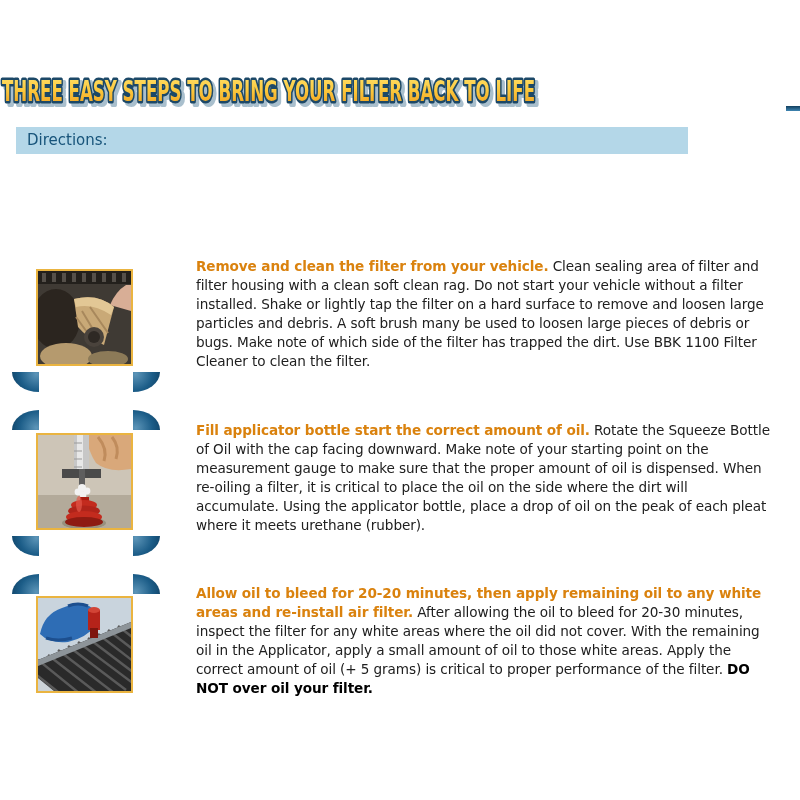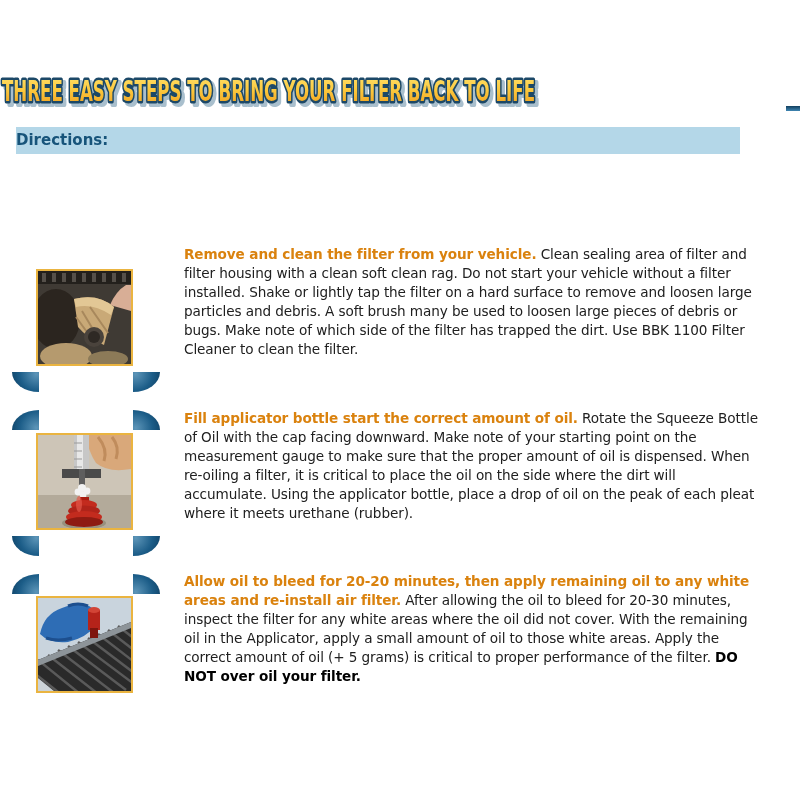--- a/index.html
+++ b/index.html
@@ -9,25 +9,25 @@
   }
   
   .banner{position:absolute;left:0;top:70px;width:545px;height:42px;}
   .banner text{font-family:"DejaVu Sans","Liberation Sans",sans-serif;font-weight:bold;font-size:28.5px;}
   .banner .t-shadow{fill:#a9bfcd;stroke:#a9bfcd;stroke-width:6;paint-order:stroke;stroke-linejoin:round;}
   .banner .t-main{fill:url(#goldgrad);stroke:#1c4867;stroke-width:5;paint-order:stroke;stroke-linejoin:round;}
   
   .edge-dash{position:absolute;right:0;top:106px;width:14px;height:5px;
     background:linear-gradient(to bottom,#123f5e,#3f86b3);}
   
-  .directions-bar{position:absolute;left:16px;top:127px;width:724px;height:27px;
-    background:#b4d7e8;color:#17547a;font-weight:bold;font-size:15px;line-height:27px;
-    box-sizing:border-box;}
+  .directions-bar{position:absolute;left:16px;top:127px;width:672px;height:27px;
+    background:#b4d7e8;color:#17547a;font-weight:normal;font-size:15px;line-height:27px;
+    padding-left:11px;box-sizing:border-box;}
   
-  .step-text{position:absolute;left:180px;width:577px;margin:4px;
+  .step-text{position:absolute;left:180px;width:577px;margin:16px;
     font-size:13.6px;line-height:19px;letter-spacing:-0.1px;color:#202020;}
   .step-text .h{color:#da820e;font-weight:bold;}
   .step-text b{color:#000000;}
   .p1{top:241px;} .p2{top:405px;} .p3{top:568px;}
   
   .photo{position:absolute;left:36px;width:93px;height:93px;border:2px solid #eab440;
     overflow:hidden;background:#cccccc;}
   .ph1{top:269px;} .ph2{top:433px;} .ph3{top:596px;}
   .photo svg{display:block;}
   

